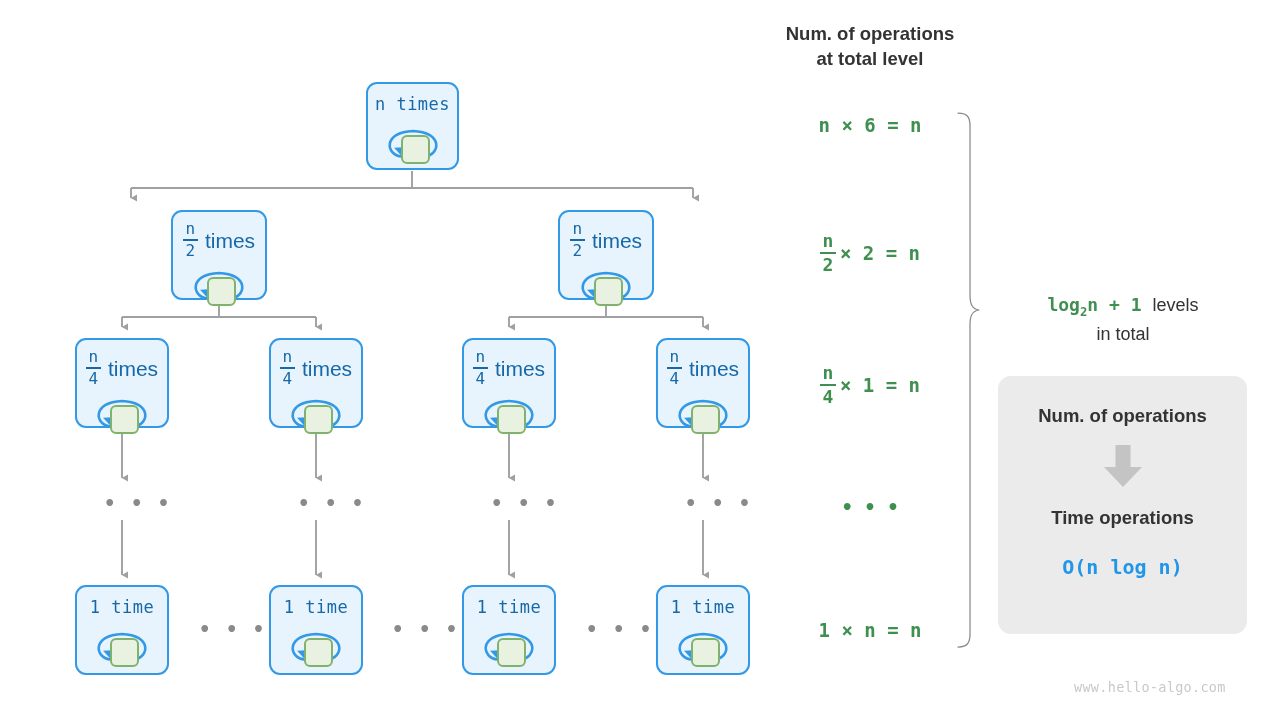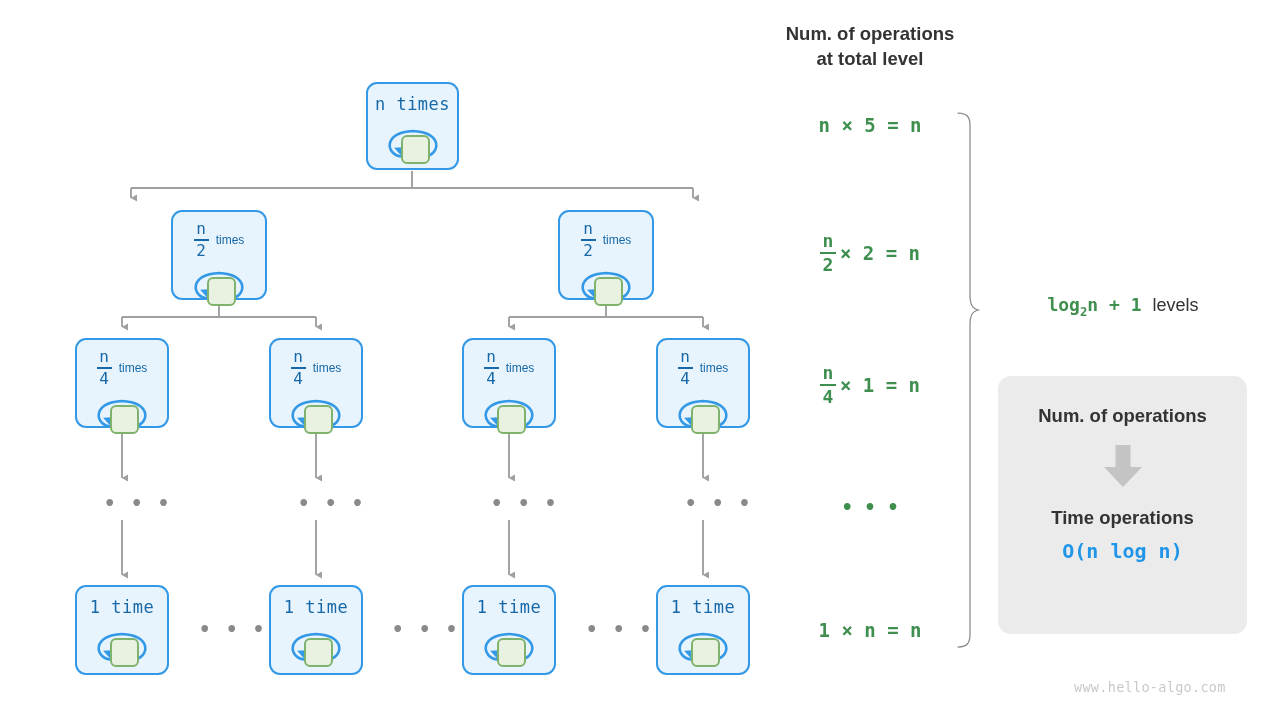--- a/index.html
+++ b/index.html
@@ -33,21 +33,21 @@
     font-size:17px;
   }
   .frac-wrap{display:inline-flex;align-items:center;gap:7px;}
   .frac{
     display:inline-flex;flex-direction:column;align-items:center;
     line-height:1;font-family:"DejaVu Sans Mono", monospace;font-size:16px;
   }
   .frac .num{padding-bottom:1px;}
   .frac .bar{width:15px;height:2.2px;background:#1668a8;margin:1px 0;}
   .frac .den{padding-top:1px;}
-  .frac-wrap .word{font-family:"Liberation Sans", sans-serif;font-size:12px;}
+  .frac-wrap .word{font-family:"Liberation Sans", sans-serif;font-size:21px;}
 
   .loop{position:relative;}
   .loop svg{display:block;}
   .greenbox{
     position:absolute;
     background:#e9f1e1;border:2.1px solid #7fb36d;border-radius:6px;
   }
 
   
   .ops-title{
@@ -338,21 +338,21 @@
 
   <div class="dots-gray" style="left:199px;top:618px;">• • •</div>
   <div class="dots-gray" style="left:392px;top:618px;">• • •</div>
   <div class="dots-gray" style="left:586px;top:618px;">• • •</div>
 
   <div class="ops-title" style="left:755px;top:22px;width:230px;">
     <div>Num. of operations</div>
     <div>at total level</div>
   </div>
 
-  <div class="lvl-expr" style="left:755px;top:112px;width:230px;height:26px;">n × 5 = n</div>
+  <div class="lvl-expr" style="left:755px;top:112px;width:230px;height:26px;">n × 6 = n</div>
 
   <div class="lvl-expr" style="left:755px;top:238px;width:230px;height:30px;">
     <span class="gfrac">
       <span>n</span>
       <span class="bar"></span>
       <span>2</span>
     </span>
     <span>× 2 = n</span>
   </div>
 
@@ -367,28 +367,29 @@
 
   <div class="lvl-expr" style="left:755px;top:494px;width:230px;height:26px;">• • •</div>
 
   <div class="lvl-expr" style="left:755px;top:617px;width:230px;height:26px;text-align:center;">1 × n = n</div>
 
   <div class="levels-note" style="left:1008px;top:292px;width:230px;">
     <div>
       <span class="mono-green"><span>log</span><sub>2</sub><span>n + 1</span></span>
       <span style="margin-left:6px;">levels</span>
     </div>
+    <div>in total</div>
   </div>
 
   <div class="card" style="left:998px;top:376px;width:249px;height:258px;">
     <div class="hd" style="margin-top:29px;">Num. of operations</div>
     <div style="margin-top:17px;">
       <svg width="42" height="44" viewBox="0 0 42 44">
         <path d="M13.5,1 L28.5,1 L28.5,23 L40,23 L21,43 L2,23 L13.5,23 Z" fill="#c4c4c4"></path>
       </svg>
     </div>
     <div class="hd" style="margin-top:15px;">Time operations</div>
-    <div class="bigO" style="margin-top:10px;">O(n log n)</div>
+    <div class="bigO" style="margin-top:26px;">O(n log n)</div>
   </div>
 
   <div class="watermark" style="left:1074px;top:679px;">www.hello-algo.com</div>
 
 </div>
 
 </body></html>

